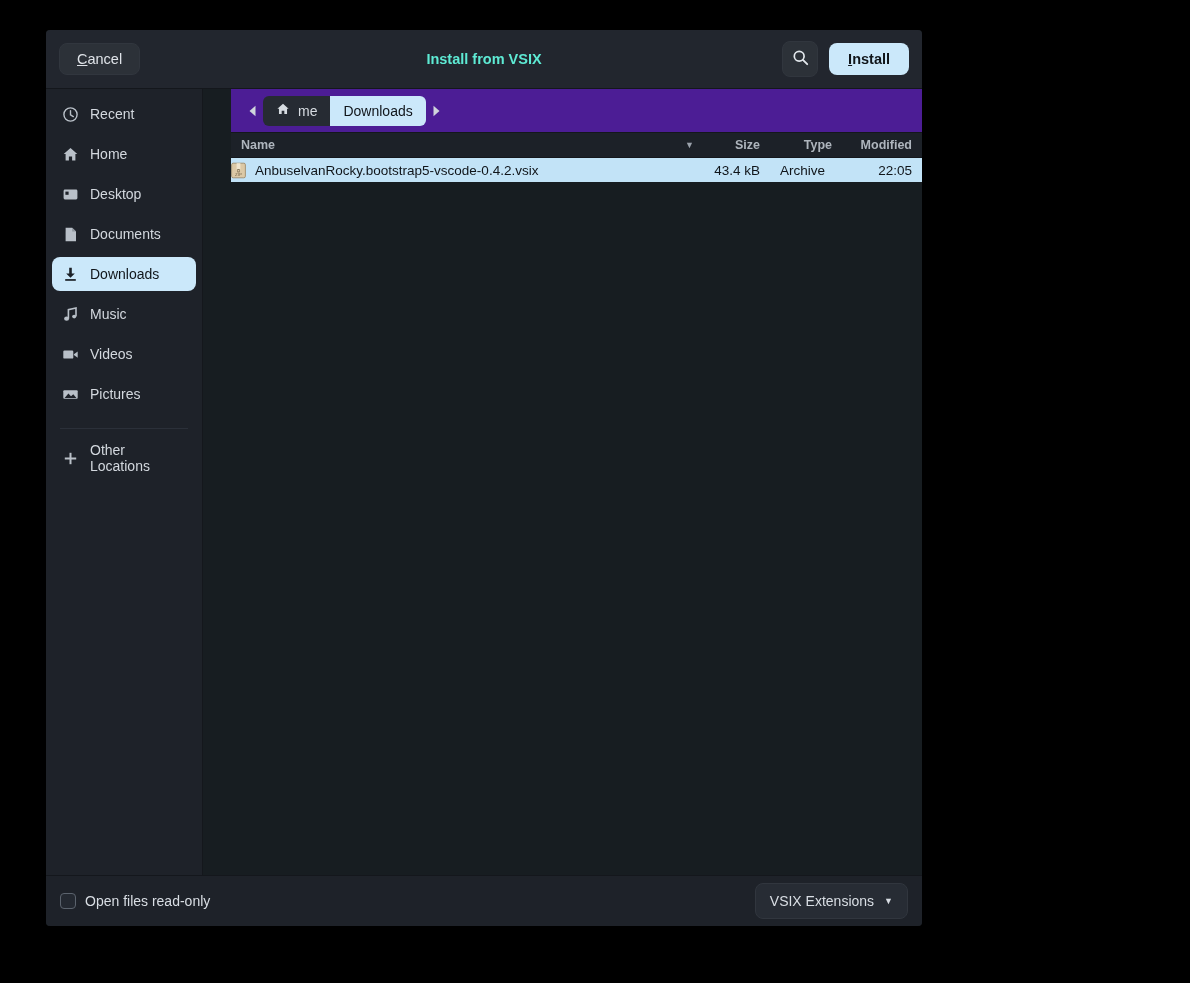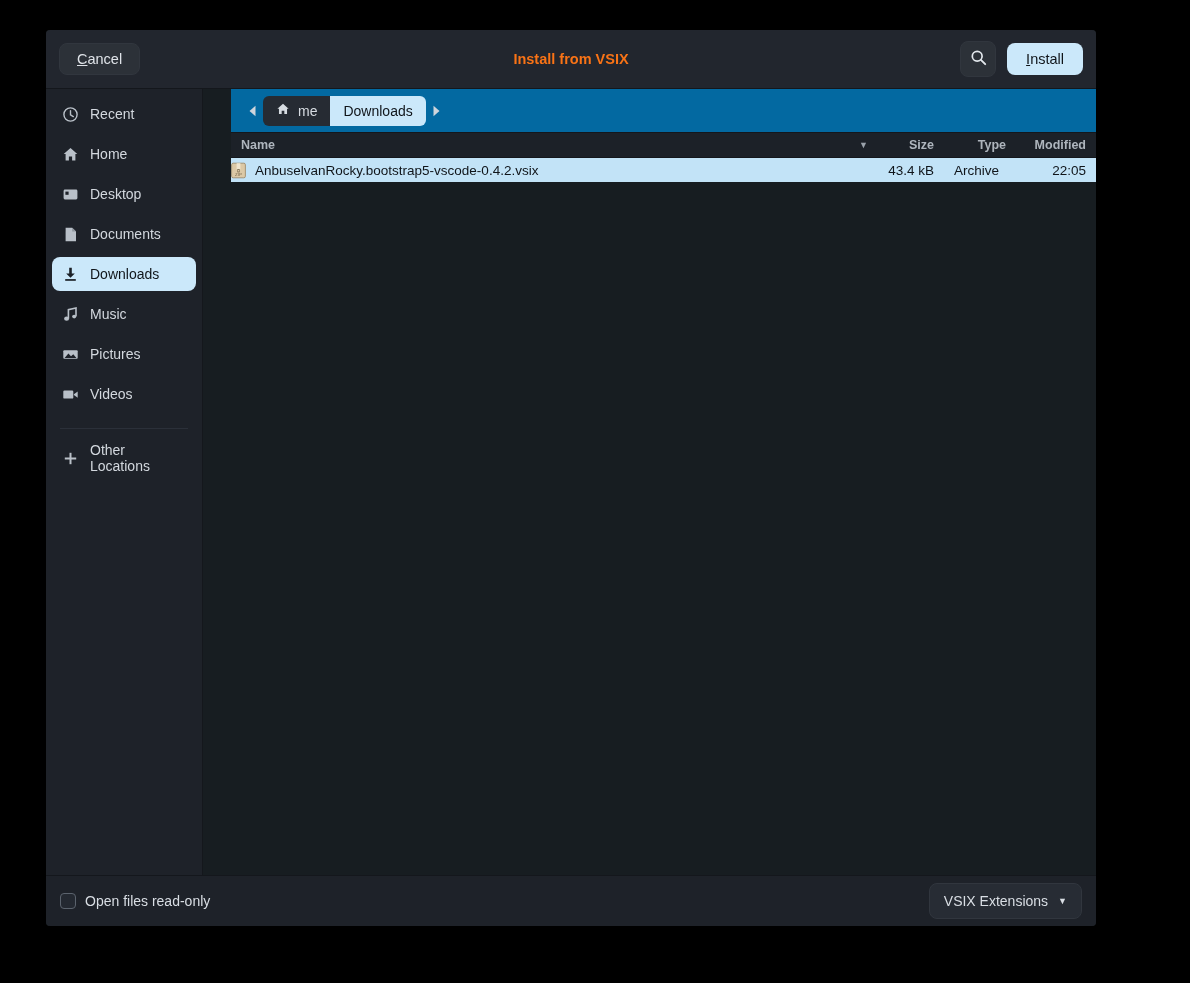--- a/index.html
+++ b/index.html
@@ -6,21 +6,21 @@
   html, body {
     width: 1190px; height: 983px;
     background: #000000;
     font-family: "Liberation Sans", sans-serif;
     overflow: hidden;
   }
 
   #dialog {
     position: absolute;
     left: 46px; top: 30px;
-    width: 1050px; height: 896px;
+    width: 876px; height: 896px;
     background: #171d21;
     border-radius: 4px;
     overflow: hidden;
     display: flex;
     flex-direction: column;
     box-shadow: 0 6px 24px rgba(0,0,0,0.7);
   }
 
   
   .headerbar {
@@ -41,21 +41,21 @@
     padding: 8px 17px;
     border-radius: 8px;
     line-height: 1;
     cursor: pointer;
   }
   .btn-cancel u { text-decoration: underline; }
   .header-title {
     position: absolute;
     left: 0; right: 0;
     text-align: center;
-    color: #f97316;
+    color: #5eead4;
     font-size: 14.5px;
     font-weight: bold;
     pointer-events: none;
   }
   .header-right {
     margin-left: auto;
     display: flex;
     align-items: center;
     gap: 11px;
     z-index: 2;
@@ -65,21 +65,21 @@
     background: #2c3138;
     border: 1px solid #31363e;
     border-radius: 8px;
     display: flex; align-items: center; justify-content: center;
     cursor: pointer;
   }
   .btn-install {
     background: #cbe8fa;
     color: #10151a;
     font-size: 14.5px;
-    font-weight: normal;
+    font-weight: bold;
     padding: 9px 19px;
     border: none;
     border-radius: 8px;
     line-height: 1;
     cursor: pointer;
   }
   .btn-install u { text-decoration: underline; }
 
   
   .body {
@@ -129,21 +129,21 @@
     display: flex;
     flex-direction: column;
     min-width: 0;
     background: #171d21;
   }
 
   
   .pathbar {
     height: 44px;
     flex: 0 0 44px;
-    background: #0369a1;
+    background: #4c1d95;
     display: flex;
     align-items: center;
     padding: 0 10px;
     gap: 0;
     border-bottom: 1px solid #14171c;
   }
   .path-arrow {
     width: 22px; height: 28px;
     display: flex; align-items: center; justify-content: center;
     color: #cfd5dc;
@@ -333,35 +333,35 @@
               <ellipse cx="4.6" cy="12.7" rx="2.5" ry="2.1" fill="#b9c0c8"></ellipse>
               <ellipse cx="12.2" cy="10.6" rx="2.1" ry="1.8" fill="#b9c0c8"></ellipse>
             </svg>
         </span>
         <span>Music</span>
       </div>
 
       <div class="side-item">
         <span class="ic">
           <svg width="17" height="17" viewBox="0 0 17 17">
+              <rect x="1.3" y="4.6" width="10" height="8" rx="1.2" fill="#b9c0c8"></rect>
+              <path d="M11.9 8.2 L15.7 5.4 V11.8 L11.9 9 Z" fill="#b9c0c8"></path>
+            </svg>
+        </span>
+        <span>Videos</span>
+      </div>
+
+      <div class="side-item">
+        <span class="ic">
+          <svg width="17" height="17" viewBox="0 0 17 17">
               <rect x="1.3" y="4.2" width="14.4" height="8.6" rx="1.1" fill="#b9c0c8"></rect>
               <path d="M2.6 12 L6.4 7.6 L9 10.3 L11.3 8.2 L14.4 12 Z" fill="#1e2229"></path>
             </svg>
         </span>
         <span>Pictures</span>
-      </div>
-
-      <div class="side-item">
-        <span class="ic">
-          <svg width="17" height="17" viewBox="0 0 17 17">
-              <rect x="1.3" y="4.6" width="10" height="8" rx="1.2" fill="#b9c0c8"></rect>
-              <path d="M11.9 8.2 L15.7 5.4 V11.8 L11.9 9 Z" fill="#b9c0c8"></path>
-            </svg>
-        </span>
-        <span>Videos</span>
       </div>
 
       <div class="side-sep"></div>
 
       <div class="side-item">
         <span class="ic">
           <svg width="17" height="17" viewBox="0 0 17 17">
               <rect x="7.5" y="2.8" width="2" height="11.4" fill="#b9c0c8"></rect>
               <rect x="2.8" y="7.5" width="11.4" height="2" fill="#b9c0c8"></rect>
             </svg>

